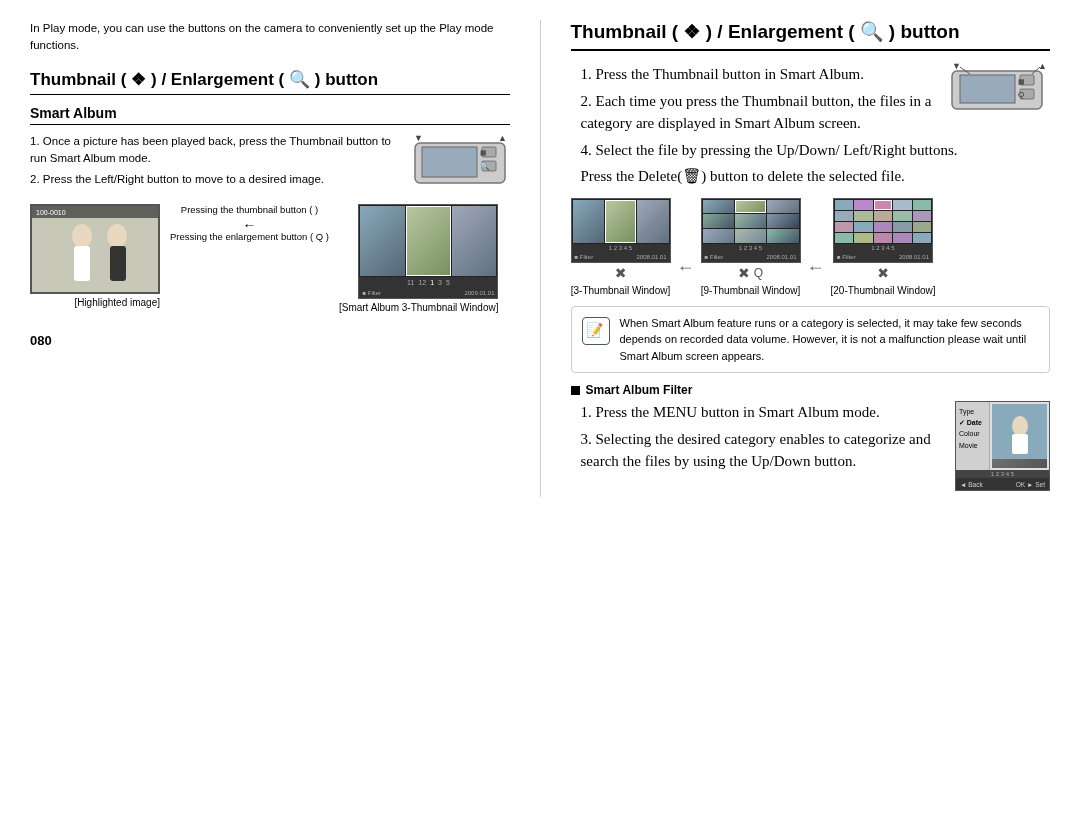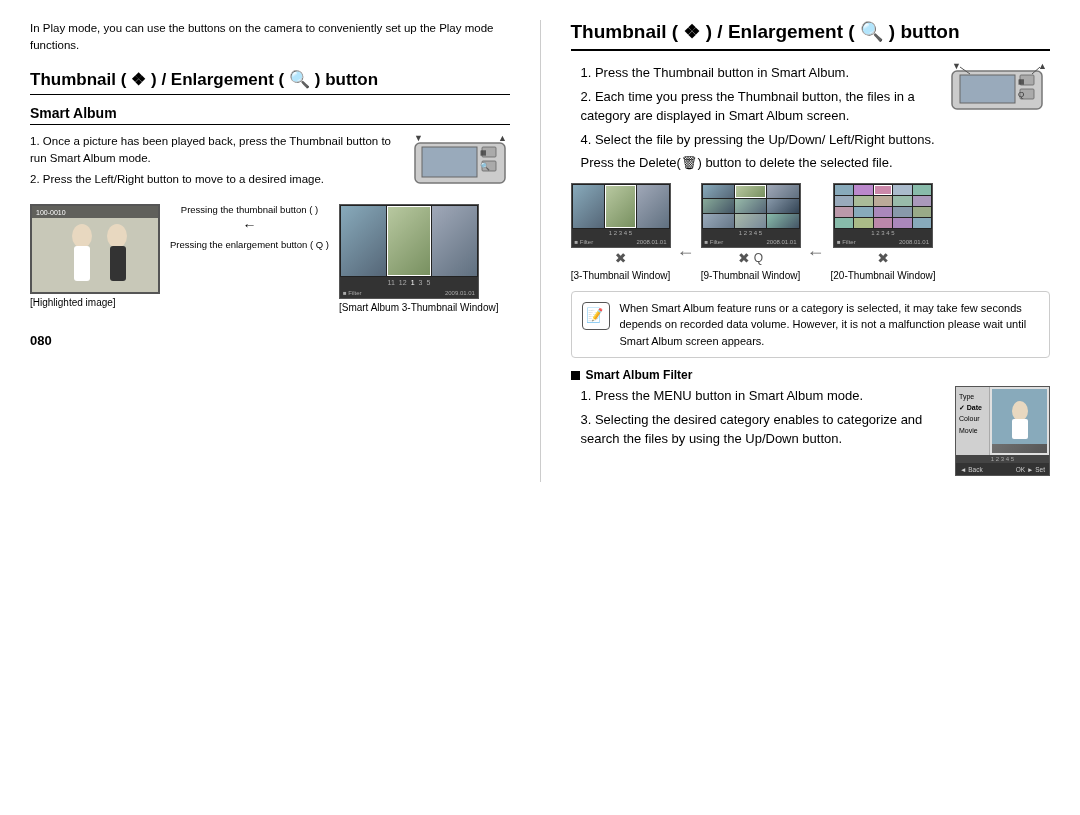--- a/index.html
+++ b/index.html
@@ -73,21 +73,21 @@
     }
     
     .diagram-label {
       font-size: 10px;
       text-align: center;
       margin-top: 3px;
     }
     .diagram-wrapper {
       display: flex;
       flex-direction: column;
-      align-items: flex-start;
+      align-items: flex-end;
     }
     .section-heading-bullet {
       display: flex;
       align-items: flex-start;
       gap: 6px;
       margin-bottom: 4px;
     }
     .black-square {
       width: 9px;
       height: 9px;
@@ -98,23 +98,24 @@
     .heading-text {
       font-size: 12px;
       font-weight: bold;
     }
     .numbered-steps {
       list-style: none;
       padding: 0;
       margin: 0 0 10px 10px;
     }
     .numbered-steps li {
-      font-size: 13px;
+      font-size: 15px;
       line-height: 1.5;
       margin-bottom: 4px;
+      font-family: Liberation Serif, serif;
     }
     
     .thumb-windows-row {
       display: flex;
       align-items: flex-end;
       gap: 6px;
       margin: 10px 0;
     }
     .thumb-win-wrapper {
       display: flex;
@@ -280,21 +281,21 @@
             <ellipse cx="85" cy="30" rx="10" ry="12" fill="#e8d8c0"></ellipse>
             <rect x="78" y="40" width="16" height="35" rx="3" fill="#333"></rect>
 
             <rect x="0" y="0" width="130" height="12" fill="#333" opacity="0.7"></rect>
             <text x="4" y="9" font-size="7" fill="#fff">100-0010</text>
           </svg>
         </div>
         <div class="diagram-label">[Highlighted image]</div>
       </div>
 
-      <div style="display:flex;flex-direction:column;justify-content:flex-end;gap:8px;font-size:9.5px;text-align:center;">
+      <div style="display:flex;flex-direction:column;justify-content:flex-end;gap:0;font-size:9.5px;text-align:center;">
         <div>
           <div>Pressing the thumbnail button (  )</div>
           <div style="font-size:14px;">←</div>
         </div>
         <div>
           <div>Pressing the enlargement button ( Q )</div>
         </div>
       </div>
 
       <div class="diagram-wrapper">

